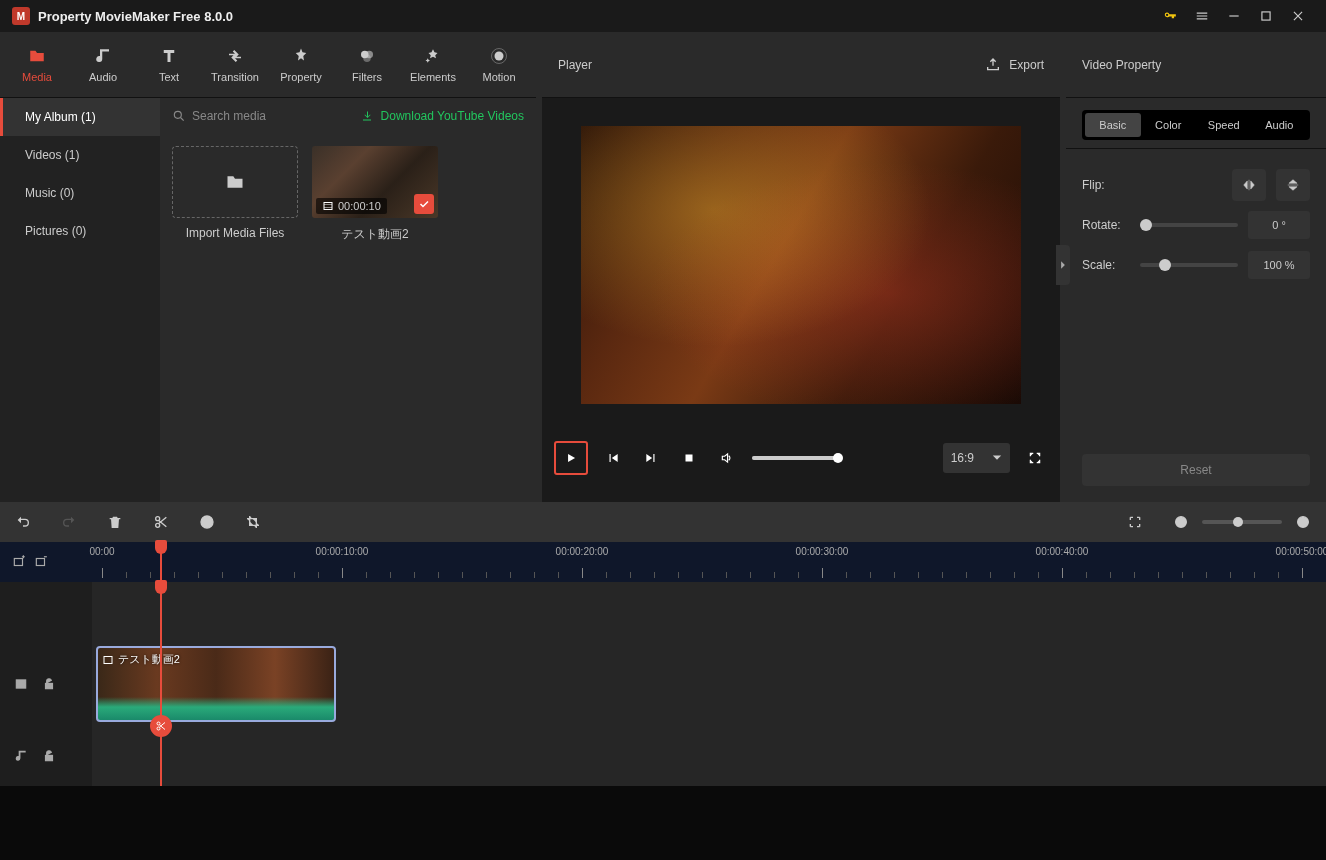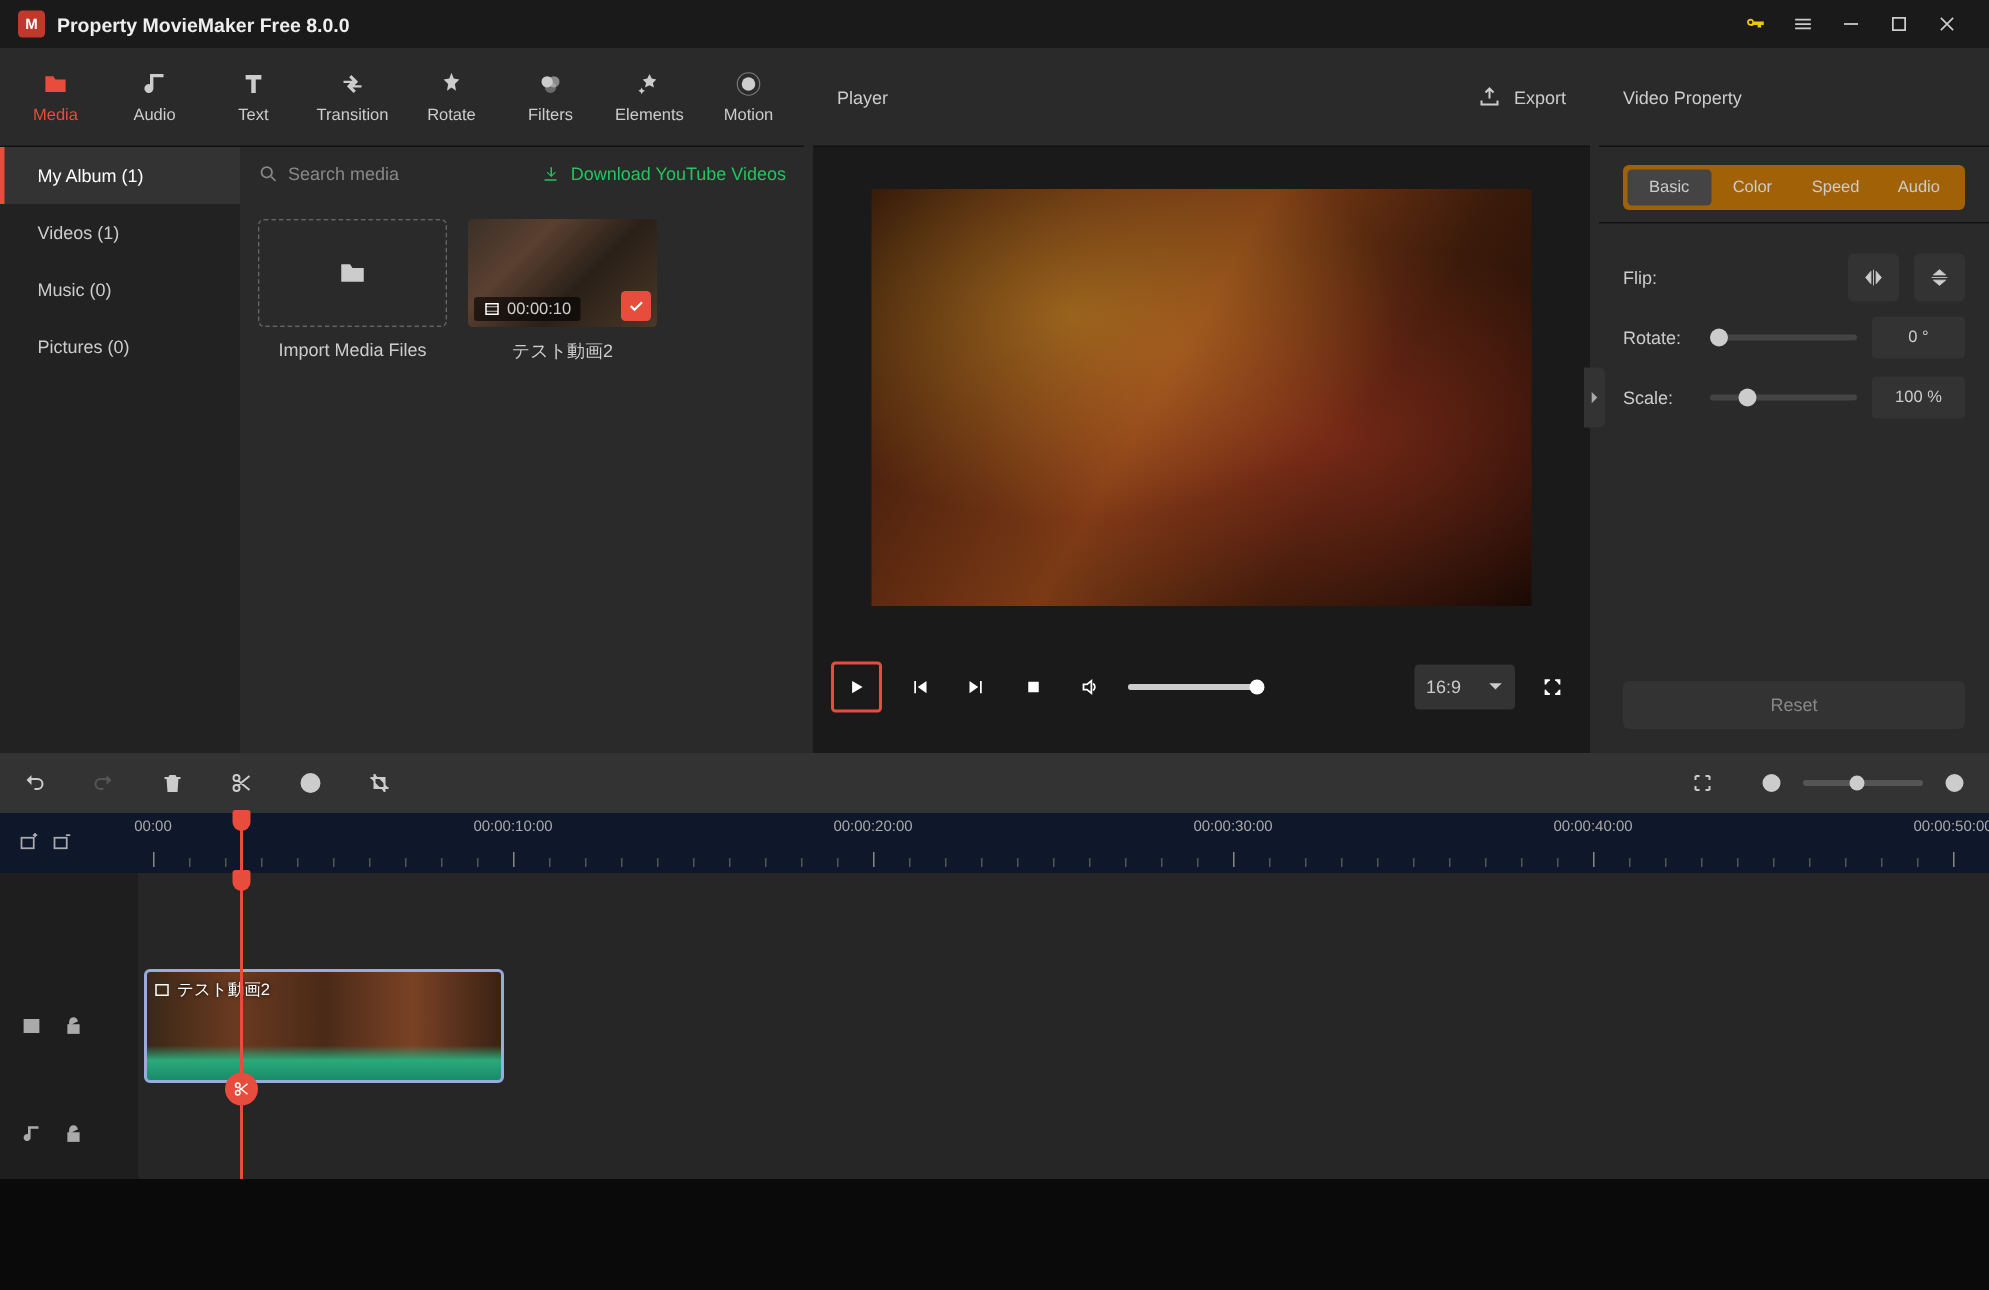--- a/index.html
+++ b/index.html
@@ -62,21 +62,21 @@
 .pbtn svg { width:14px; height:14px; fill:#fff; }
 .play { width:34px; height:34px; border:2px solid #e74c3c; border-radius:3px; }
 .vol-slider { width:90px; height:4px; background:#666; border-radius:2px; position:relative; }
 .vol-slider .fill { width:95%; height:100%; background:#ccc; border-radius:2px; }
 .vol-slider .kn { position:absolute; left:95%; top:50%; width:10px; height:10px; background:#fff; border-radius:50%; transform:translate(-50%,-50%); }
 .spacer { flex:1; }
 .aspect { background:#333; padding:8px 8px; border-radius:3px; display:flex; align-items:center; gap:18px; cursor:pointer; }
 .aspect svg { width:10px; height:8px; }
 .prop-col { width:260px; background:#2a2a2a; display:flex; flex-direction:column; }
 .prop-tabs { padding:12px 16px 8px; border-bottom:1px solid #111; }
-.prop-tabs .tabbar { background:#a16207; border-radius:4px; display:flex; padding:3px; }
+.prop-tabs .tabbar { background:#000000; border-radius:4px; display:flex; padding:3px; }
 .prop-tabs .pt { flex:1; text-align:center; padding:6px 4px; border-radius:3px; cursor:pointer; font-size:11px; }
 .prop-tabs .pt.active { background:#444; }
 .prop-body { flex:1; padding:16px; }
 .prow { display:flex; align-items:center; height:40px; gap:10px; }
 .prow .lbl { width:48px; font-size:12px; }
 .flip-btn { width:34px; height:32px; background:#333; border-radius:4px; display:flex; align-items:center; justify-content:center; cursor:pointer; }
 .flip-btn svg { width:16px; height:14px; fill:#ccc; }
 .pslider { flex:1; height:4px; background:#444; border-radius:2px; position:relative; }
 .pslider .kn { position:absolute; top:50%; width:12px; height:12px; background:#ccc; border-radius:50%; transform:translate(-50%,-50%); }
 .vbox { width:62px; height:28px; background:#333; border-radius:3px; display:flex; align-items:center; justify-content:center; font-size:11px; }
@@ -182,21 +182,21 @@
             </svg>
           </span>
           <span class="lbl">Transition</span>
         </div>
       <div class="tab">
           <span class="ico">
             <svg viewBox="0 0 24 24" fill="currentColor">
               <path d="M12 2l2 5 5 1-4 4 1 6-4-3-4 3 1-6-4-4 5-1z"></path>
             </svg>
           </span>
-          <span class="lbl">Rotate</span>
+          <span class="lbl">Property</span>
         </div>
       <div class="tab">
           <span class="ico">
             <svg viewBox="0 0 24 24" fill="currentColor">
               <circle cx="9" cy="10" r="5"></circle>
               <circle cx="15" cy="10" r="5" opacity=".6"></circle>
               <circle cx="12" cy="15" r="5" opacity=".4"></circle>
             </svg>
           </span>
           <span class="lbl">Filters</span>

